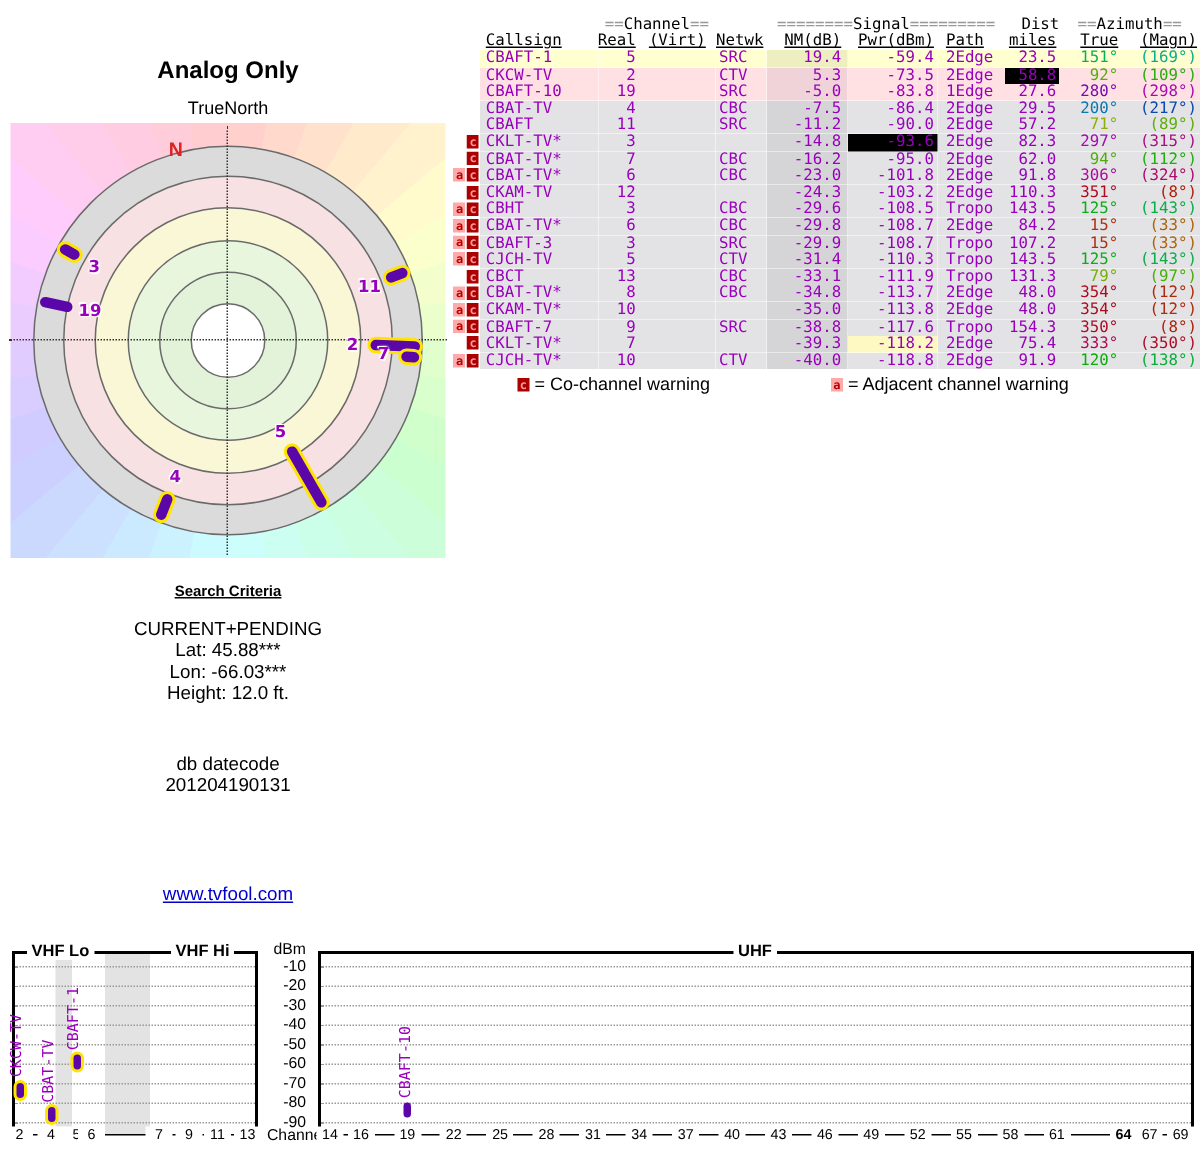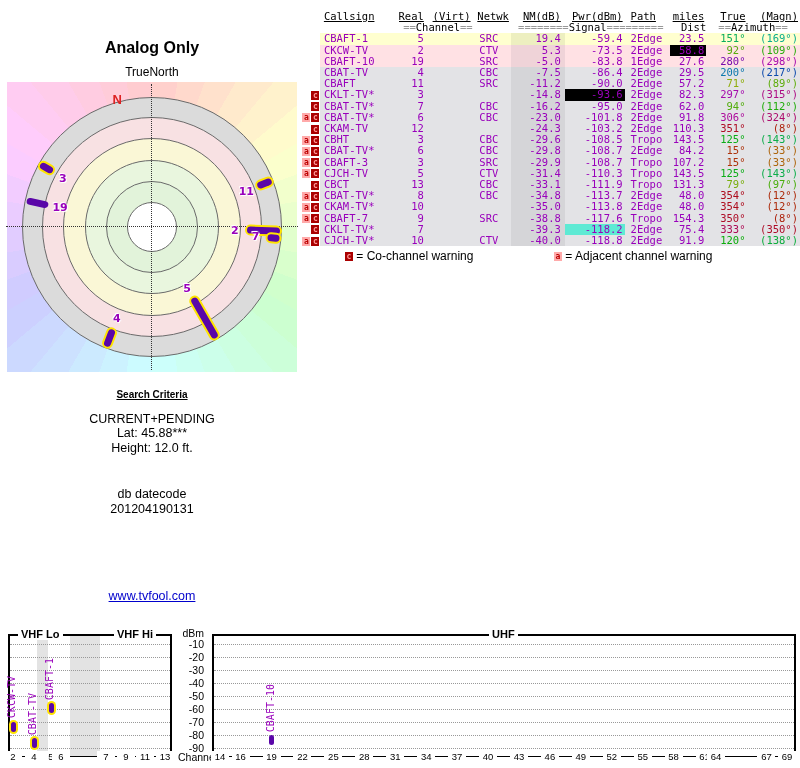--- a/index.html
+++ b/index.html
@@ -82,20 +82,21 @@
       <span class="mlabel" style="color: rgb(153, 0, 187); left: 55.7888px; top: 95.5494px; transform: translate(-50%, -50%);">3</span>
       <div class="marker" style="width: 7px; height: 12px; left: 263.036px; top: 149.633px; background: rgb(90, 6, 168); box-shadow: rgb(255, 228, 0) 0px 0px 0px 2px; transform: rotate(95deg);"></div>
       <span class="mlabel" style="color: rgb(153, 0, 187); left: 248.604px; top: 154.064px; transform: translate(-50%, -50%);">7</span>
     </div>
 </div>
 
 <div class="abs" id="search">
   <div class="sc-title">Search Criteria</div>
   <div>CURRENT+PENDING</div>
   <div>Lat: 45.88***</div>
+  <div>Lon: -66.03***</div>
   <div>Height: 12.0 ft.</div>
   <div class="gap"></div>
   <div class="gap"></div>
   <div>db datecode</div>
   <div>201204190131</div>
 </div>
 
 <div class="abs" id="site-link">
   <a>www.tvfool.com</a>
 </div>
@@ -111,41 +112,41 @@
         <col style="width: 34px;">
         <col style="width: 54px;">
         <col style="width: 60px;">
         <col style="width: 46px;">
         <col style="width: 36px;">
         <col style="width: 42px;">
         <col style="width: 53px;">
       </colgroup>
       <thead>
         <tr>
+          <th colspan="3"></th>
+          <th colspan="2"><span class="hpre">==</span><span>Channel</span><span class="hpre">==</span></th>
+          <th colspan="1"></th>
+          <th colspan="3"><span class="hpre">========</span><span>Signal</span><span class="hpre">=========</span></th>
+          <th colspan="1" style="text-align: right;"><span class="hpre"></span><span>Dist</span><span class="hpre"></span></th>
+          <th colspan="2"><span class="hpre">==</span><span>Azimuth</span><span class="hpre">==</span></th>
+        </tr>
+        <tr>
           <th></th>
           <th></th>
           <th style="text-align: left; padding-left: 4px;"><span class="hul">Callsign</span></th>
           <th style="text-align: right; padding-right: 2px;"><span class="hul">Real</span></th>
           <th style="text-align: center;"><span class="hul">(Virt)</span></th>
           <th style="text-align: left;"><span class="hul">Netwk</span></th>
           <th style="text-align: right; padding-right: 4px;"><span class="hul">NM(dB)</span></th>
           <th style="text-align: right; padding-right: 2px;"><span class="hul">Pwr(dBm)</span></th>
           <th style="text-align: left; padding-left: 6px;"><span class="hul">Path</span></th>
           <th style="text-align: right; padding-right: 2px;"><span class="hul">miles</span></th>
           <th style="text-align: right; padding-right: 2px;"><span class="hul">True</span></th>
           <th style="text-align: right; padding-right: 2px;"><span class="hul">(Magn)</span></th>
         </tr>
-        <tr>
-          <th colspan="3"></th>
-          <th colspan="2"><span class="hpre">==</span><span>Channel</span><span class="hpre">==</span></th>
-          <th colspan="1"></th>
-          <th colspan="3"><span class="hpre">========</span><span>Signal</span><span class="hpre">=========</span></th>
-          <th colspan="1" style="text-align: right;"><span class="hpre"></span><span>Dist</span><span class="hpre"></span></th>
-          <th colspan="2"><span class="hpre">==</span><span>Azimuth</span><span class="hpre">==</span></th>
-        </tr>
       </thead>
       <tbody>
         <tr>
           <td style="text-align: center;"></td>
           <td style="text-align: center;"></td>
           <td style="text-align: left; background: rgb(255, 255, 207); padding-left: 4px; color: rgb(153, 0, 187);">CBAFT-1</td>
           <td style="text-align: right; background: rgb(255, 255, 207); padding-right: 2px; color: rgb(153, 0, 187);">5</td>
           <td style="text-align: center; background: rgb(255, 255, 207); color: rgb(153, 0, 187);"></td>
           <td style="text-align: left; background: rgb(255, 255, 207); padding-left: 2px; color: rgb(153, 0, 187);">SRC</td>
           <td style="text-align: right; background: rgb(237, 239, 192); padding-right: 4px; color: rgb(153, 0, 187);">19.4</td>
@@ -380,21 +381,21 @@
           <td style="text-align: right; background: rgb(227, 227, 230); padding-right: 2px; color: rgb(173, 33, 11);">(8°)</td>
         </tr>
         <tr>
           <td style="text-align: center;"></td>
           <td style="text-align: center;"><span class="badge" style="background: rgb(170, 0, 0); color: rgb(255, 153, 153);">c</span></td>
           <td style="text-align: left; background: rgb(227, 227, 230); padding-left: 4px; color: rgb(153, 0, 187);">CKLT-TV*</td>
           <td style="text-align: right; background: rgb(227, 227, 230); padding-right: 2px; color: rgb(153, 0, 187);">7</td>
           <td style="text-align: center; background: rgb(227, 227, 230); color: rgb(153, 0, 187);"></td>
           <td style="text-align: left; background: rgb(227, 227, 230); padding-left: 2px; color: rgb(153, 0, 187);"></td>
           <td style="text-align: right; background: rgb(213, 213, 216); padding-right: 4px; color: rgb(153, 0, 187);">-39.3</td>
-          <td style="text-align: right; background: #5eead4; padding-right: 2px; color: rgb(153, 0, 187); margin-left: 44px;">-118.2</td>
+          <td style="text-align: right; background: #fef9c3; padding-right: 2px; color: rgb(153, 0, 187); margin-left: 44px;">-118.2</td>
           <td style="text-align: left; background: rgb(227, 227, 230); padding-left: 6px; color: rgb(153, 0, 187);">2Edge</td>
           <td style="text-align: right; background: rgb(227, 227, 230); padding-right: 2px; color: rgb(153, 0, 187);">75.4</td>
           <td style="text-align: right; background: rgb(227, 227, 230); padding-right: 2px; color: rgb(173, 11, 84);">333°</td>
           <td style="text-align: right; background: rgb(227, 227, 230); padding-right: 2px; color: rgb(173, 11, 38);">(350°)</td>
         </tr>
         <tr>
           <td style="text-align: center;"><span class="badge" style="background: rgb(255, 170, 170); color: rgb(187, 0, 0);">a</span></td>
           <td style="text-align: center;"><span class="badge" style="background: rgb(170, 0, 0); color: rgb(255, 153, 153);">c</span></td>
           <td style="text-align: left; background: rgb(227, 227, 230); padding-left: 4px; color: rgb(153, 0, 187);">CJCH-TV*</td>
           <td style="text-align: right; background: rgb(227, 227, 230); padding-right: 2px; color: rgb(153, 0, 187);">10</td>
@@ -477,21 +478,21 @@
     <div class="xlab" style="left: 417.2px; top: 131px;">34</div>
     <div class="xlab" style="left: 448.13px; top: 131px;">37</div>
     <div class="xlab" style="left: 479.06px; top: 131px;">40</div>
     <div class="xlab" style="left: 509.99px; top: 131px;">43</div>
     <div class="xlab" style="left: 540.92px; top: 131px;">46</div>
     <div class="xlab" style="left: 571.85px; top: 131px;">49</div>
     <div class="xlab" style="left: 602.78px; top: 131px;">52</div>
     <div class="xlab" style="left: 633.71px; top: 131px;">55</div>
     <div class="xlab" style="left: 664.64px; top: 131px;">58</div>
     <div class="xlab" style="left: 695.57px; top: 131px;">61</div>
-    <div class="xlab" style="left: 707px; top: 131px;">64</div>
+    <div class="xlab" style="left: 740px; top: 131px; font-weight: bold;">64</div>
     <div class="xlab" style="left: 757.43px; top: 131px;">67</div>
     <div class="xlab" style="left: 778.05px; top: 131px;">69</div>
     <div class="cmarker" style="left: 10.5px; top: 101.55px; background: rgb(90, 6, 168); box-shadow: rgb(255, 228, 0) 0px 0px 0px 2px;"></div>
     <div class="clabel" style="color: rgb(153, 0, 187); left: 6px; bottom: 49.45px;">CKCW-TV</div>
     <div class="cmarker" style="left: 31.5px; top: 118.32px; background: rgb(90, 6, 168); box-shadow: rgb(255, 228, 0) 0px 0px 0px 2px;"></div>
     <div class="clabel" style="color: rgb(153, 0, 187); left: 27px; bottom: 32.68px;">CBAT-TV</div>
     <div class="cmarker" style="left: 48.5px; top: 83.22px; background: rgb(90, 6, 168); box-shadow: rgb(255, 228, 0) 0px 0px 0px 2px;"></div>
     <div class="clabel" style="color: rgb(153, 0, 187); left: 44px; bottom: 67.78px;">CBAFT-1</div>
     <div class="cmarker" style="left: 269.05px; top: 114.94px; background: rgb(90, 6, 168);"></div>
     <div class="clabel" style="color: rgb(153, 0, 187); left: 264.55px; bottom: 36.06px;">CBAFT-10</div>

